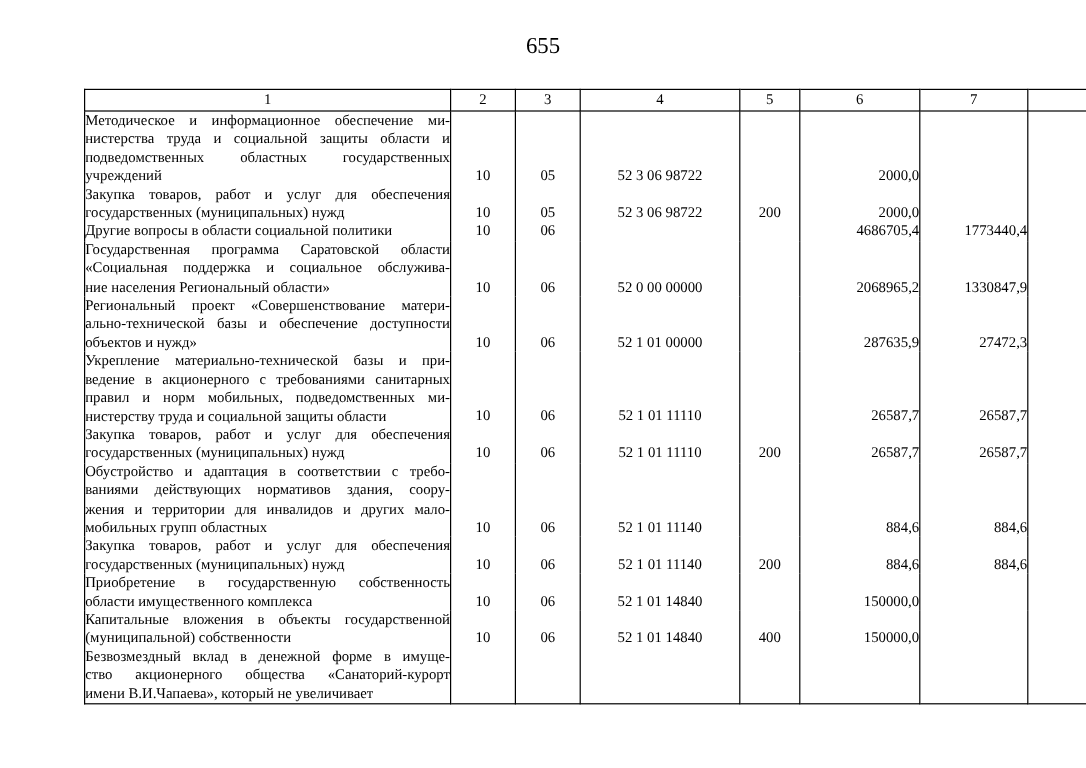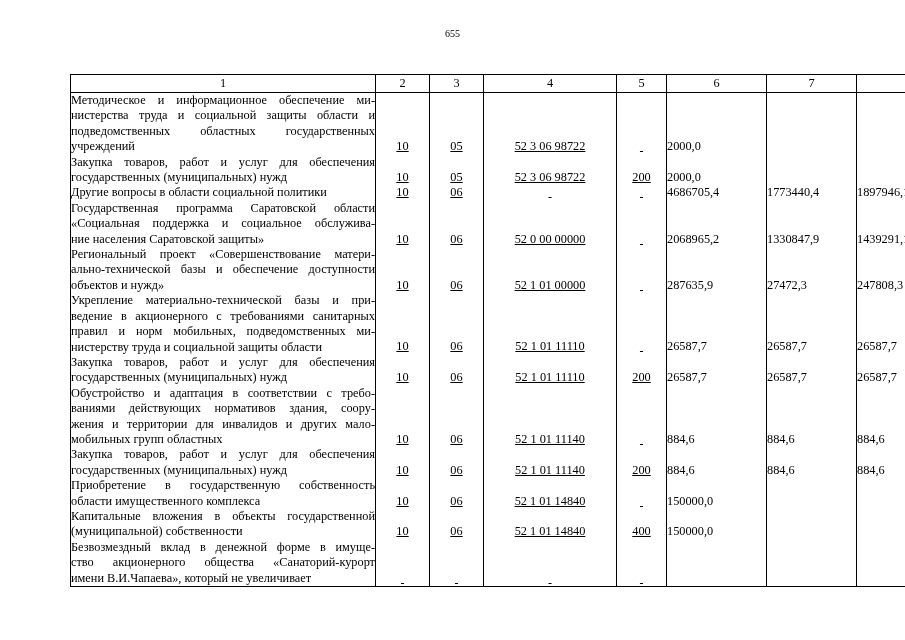--- a/index.html
+++ b/index.html
@@ -14,21 +14,21 @@
     color: #000000;
     position: relative;
     overflow: hidden;
   }
   .page-number {
     position: absolute;
     top: 28px;
     left: 0;
     width: 905px;
     text-align: center;
-    font-size: 10px;
+    font-size: 19px;
     font-family: "Liberation Serif", serif;
   }
   .table-wrap {
     position: absolute;
     top: 74px;
     left: 70px;
     width: 810px;
   }
   table.budget {
     border-collapse: collapse;
@@ -71,23 +71,23 @@
     line-height: 15.4px;
     hyphens: manual;
   }
   td.desc .lastline {
     text-align: left;
     text-align-last: left;
   }
   td.ctr {
     text-align: center;
     line-height: 15.4px;
-    text-decoration: underline;
   }
   td.num {
+    text-align: right;
     padding-right: 10px;
     line-height: 15.4px;
   }
   .pad-block {
     display: block;
   }
   .row-line { line-height: 15.4px; }
 </style>
 </head>
 <body>
@@ -219,21 +219,21 @@
           </td>
           <td class="num">
             <span class="pad-block" style="display: block; height: 0px;"></span>
             <span class="pad-block row-line">1897946,1</span>
           </td>
         </tr>
         <tr>
           <td class="desc">
             <span class="pad-block">Государственная программа Саратовской области</span>
             <span class="pad-block">«Социальная поддержка и социальное обслужива-</span>
-            <span class="pad-block lastline">ние населения Саратовской защиты»</span>
+            <span class="pad-block lastline">ние населения Региональный области»</span>
           </td>
           <td class="ctr">
             <span class="pad-block" style="display: block; height: 30.8px;"></span>
             <span class="pad-block row-line">10</span>
           </td>
           <td class="ctr">
             <span class="pad-block" style="display: block; height: 30.8px;"></span>
             <span class="pad-block row-line">06</span>
           </td>
           <td class="ctr">

